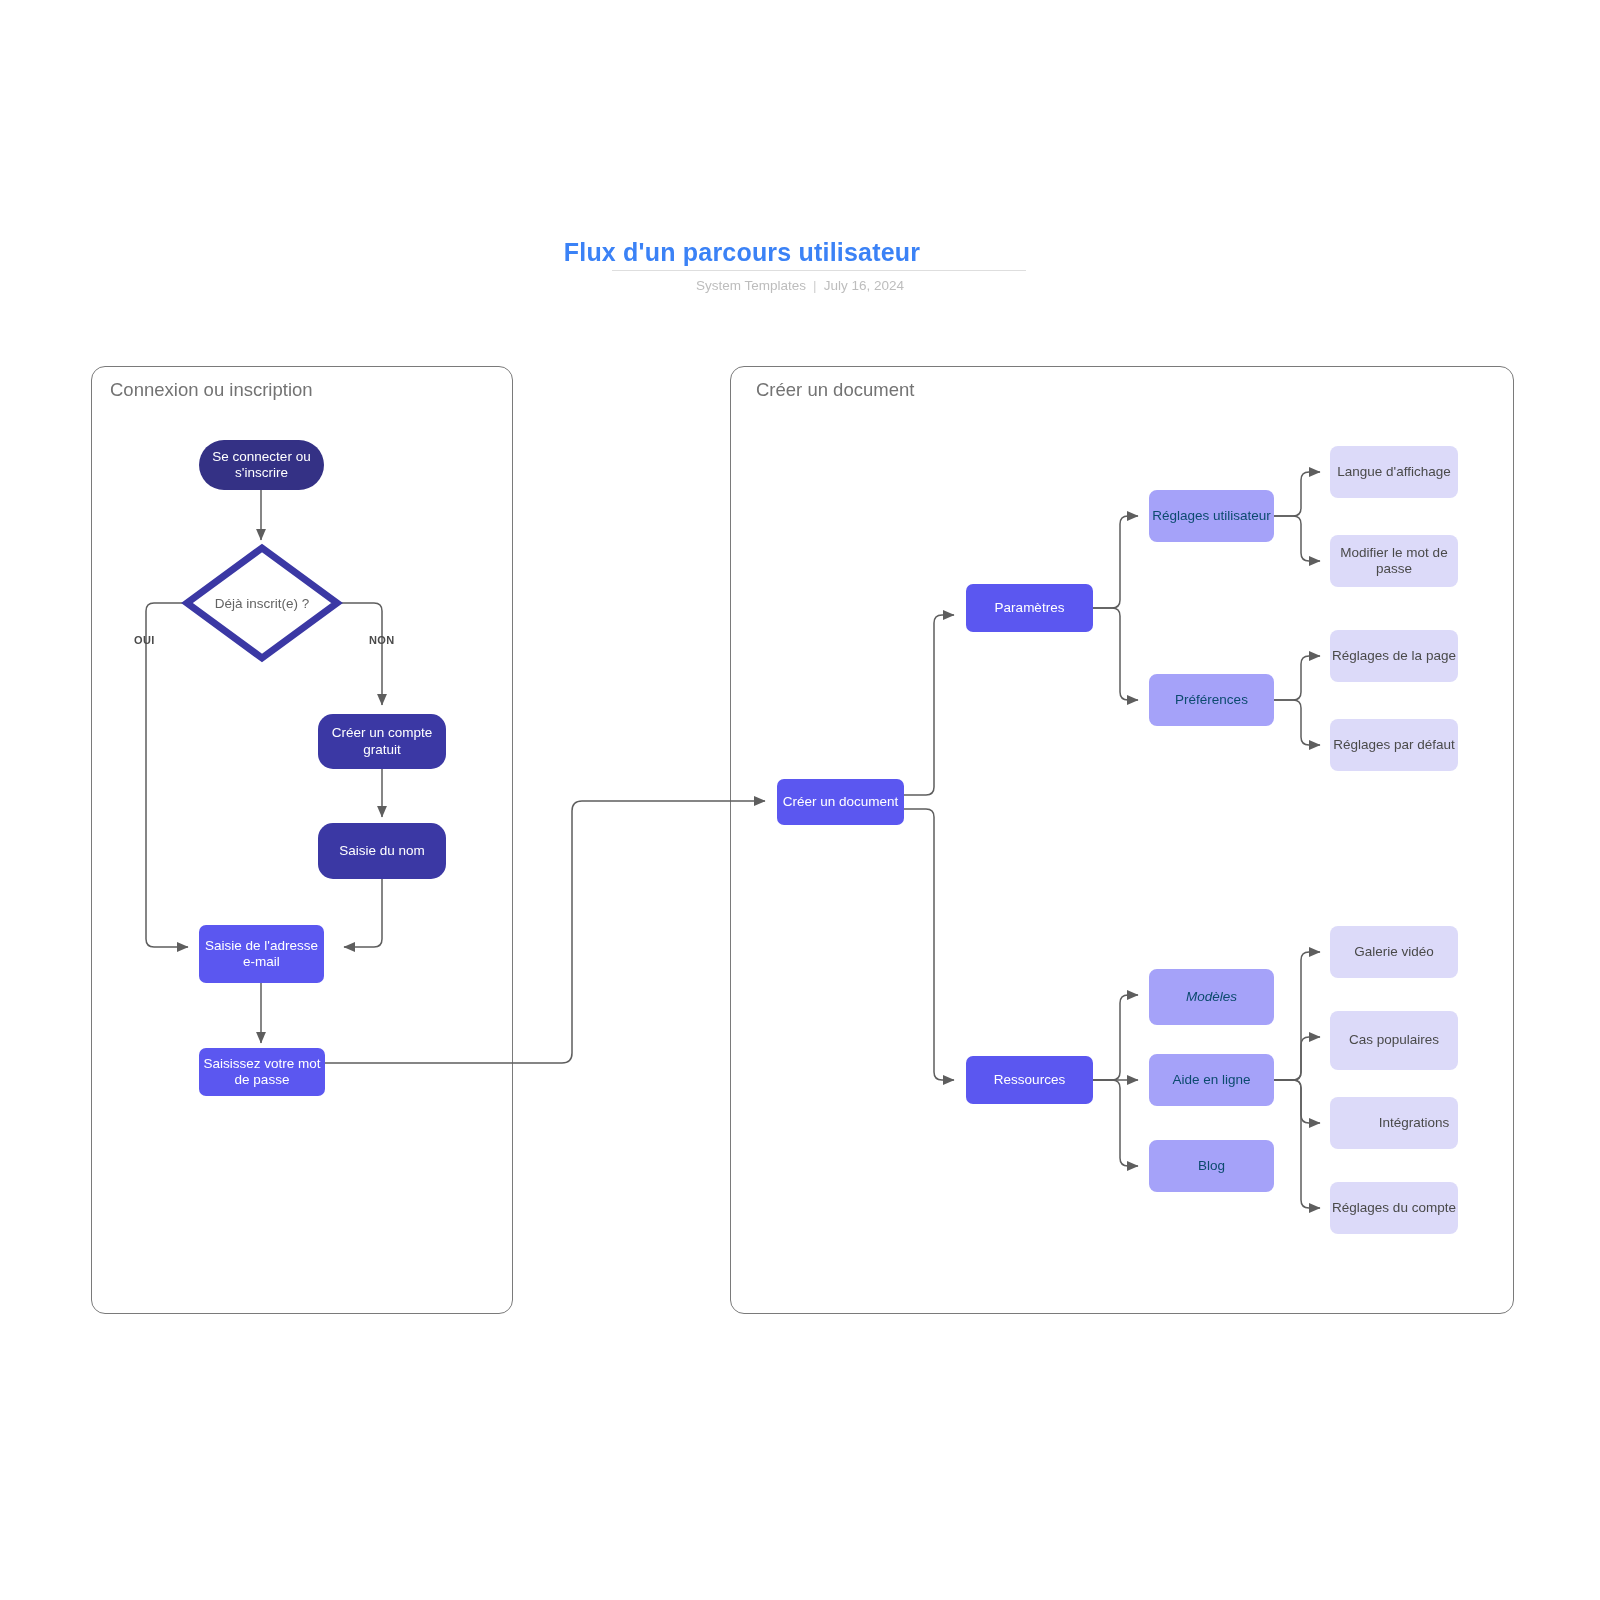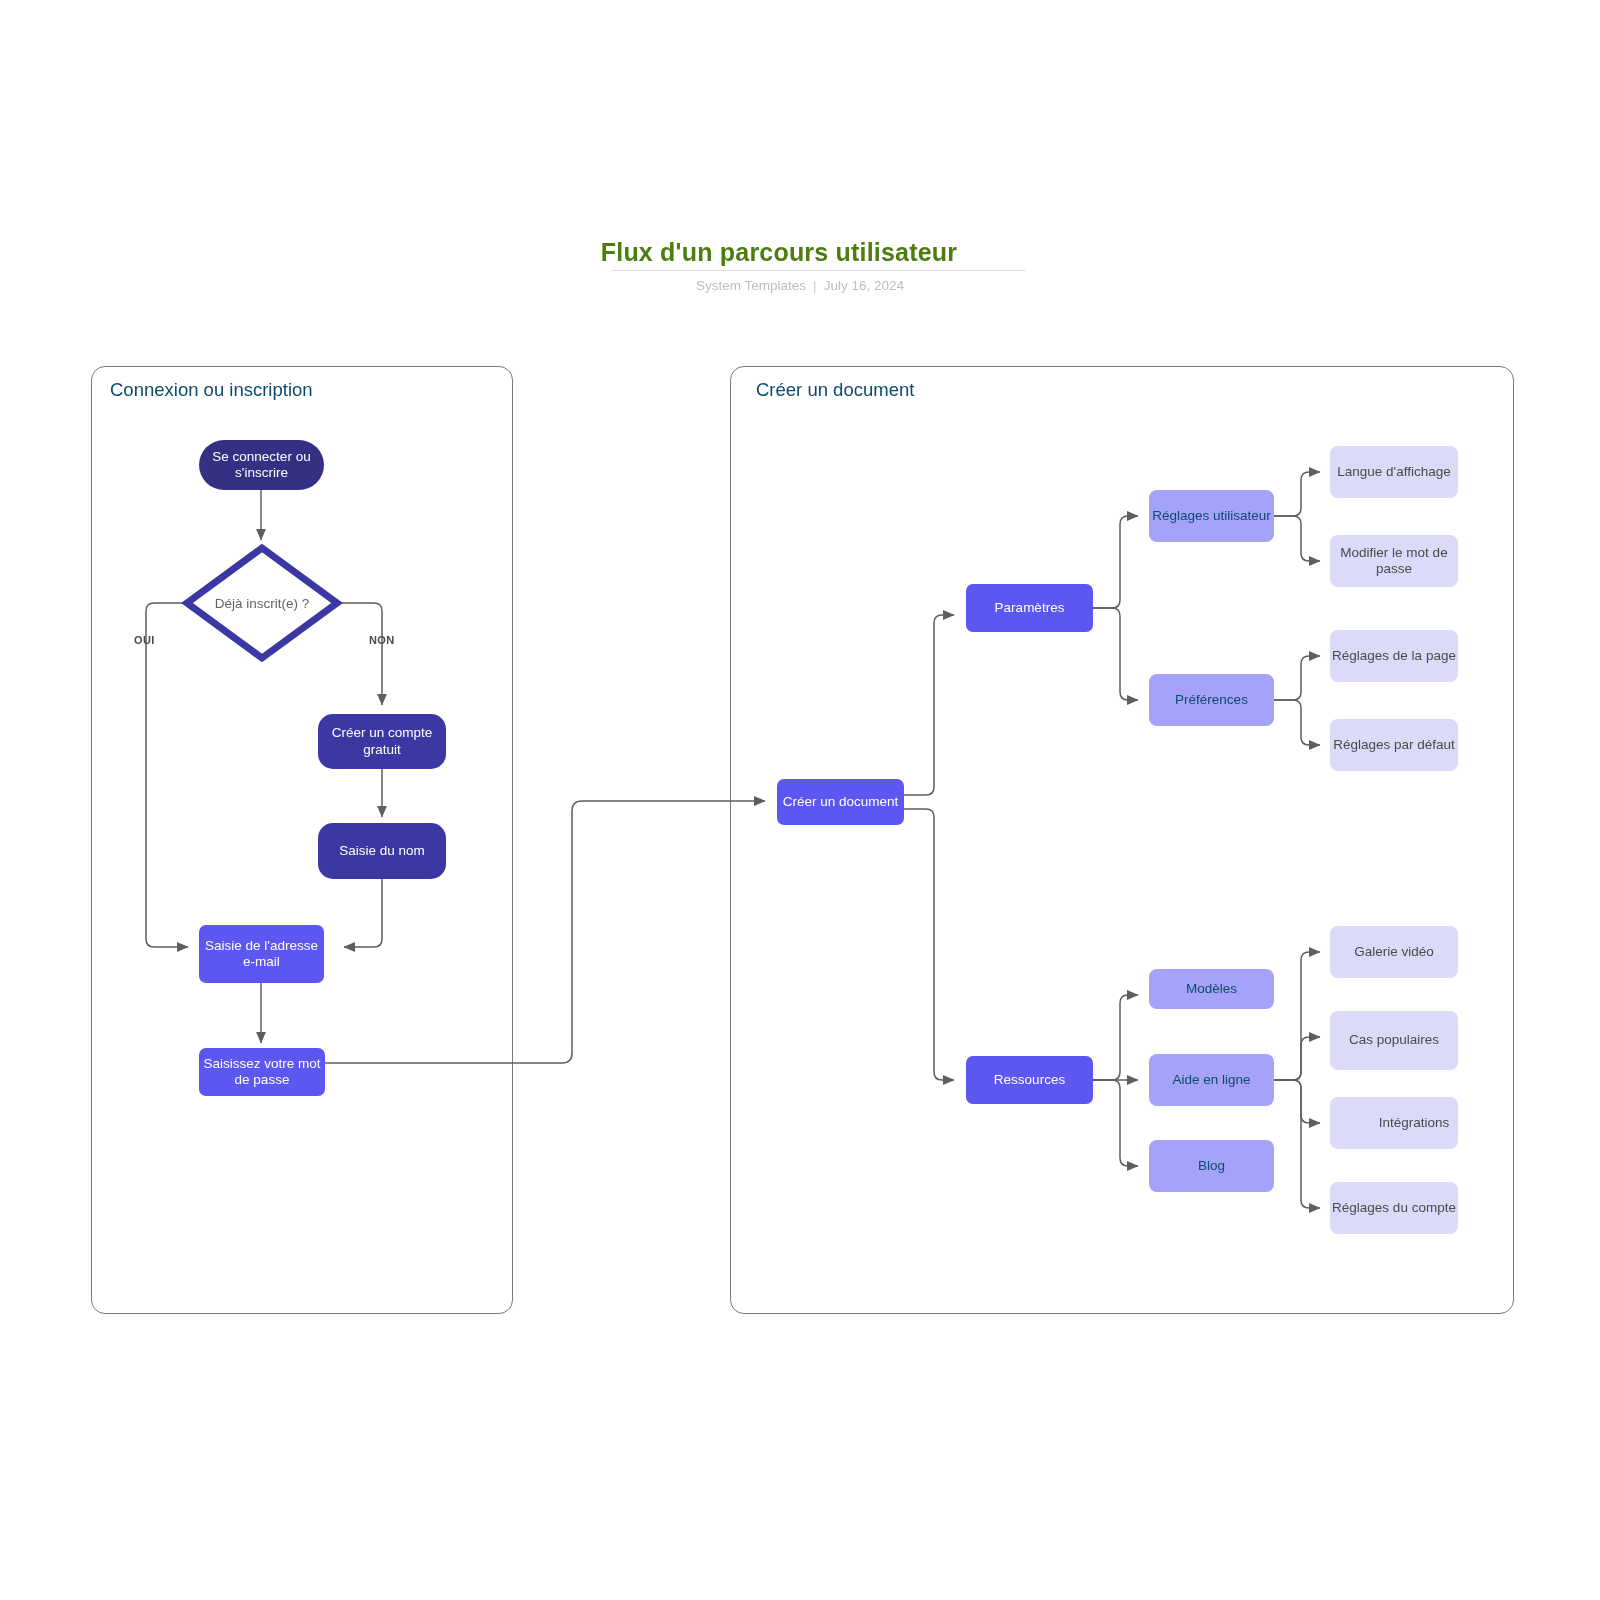--- a/index.html
+++ b/index.html
@@ -3,30 +3,30 @@
 <meta charset="utf-8">
 <style>
   html,body{margin:0;padding:0;background:#ffffff;}
   body{width:1600px;height:1600px;position:relative;overflow:hidden;
        font-family:"Liberation Sans","DejaVu Sans",sans-serif;}
 
   #stage{position:absolute;left:0;top:0;width:1600px;height:1600px;}
 
   
   .doc-title{position:absolute;left:0;top:238px;width:1484px;text-align:center;
-             font-size:25px;font-weight:bold;color:#4d7c0f;letter-spacing:.2px;padding-left:37px;}
+             font-size:25px;font-weight:bold;color:#3b82f6;letter-spacing:.2px;}
   .title-rule{position:absolute;left:612px;top:270px;width:414px;height:1px;background:#dedede;}
   .doc-sub{position:absolute;left:0;top:278px;width:1600px;text-align:center;
            font-size:13.5px;color:#bdbdbd;}
   .doc-sub span{display:inline-block;}
   .sub-sep{padding:0 7px;color:#cfcfcf;}
 
   
   .panel{position:absolute;border:1px solid #7a7a7a;border-radius:14px;background:transparent;}
-  .panel-title{position:absolute;font-size:18.5px;color:#0c4a6e;white-space:nowrap;}
+  .panel-title{position:absolute;font-size:18.5px;color:#737373;white-space:nowrap;}
 
   
   #edges{position:absolute;left:0;top:0;width:1600px;height:1600px;pointer-events:none;}
 
   
   .node{position:absolute;display:flex;align-items:center;justify-content:center;
         text-align:center;box-sizing:border-box;line-height:1.22;}
 
   .n-start{background:#343185;color:#ffffff;border-radius:30px;font-size:13.5px;}
   .n-dark{background:#3b38a4;color:#ffffff;border-radius:15px;font-size:13.5px;}
@@ -126,21 +126,21 @@
   <div class="node n-soft" style="left:1149px;top:490px;width:125px;height:52px;">Réglages utilisateur</div>
   <div class="node n-soft" style="left:1149px;top:674px;width:125px;height:52px;">Préférences</div>
 
   <div class="node n-leaf" style="left:1330px;top:446px;width:128px;height:52px;">Langue d'affichage</div>
   <div class="node n-leaf" style="left:1330px;top:535px;width:128px;height:52px;">Modifier le mot de passe</div>
   <div class="node n-leaf" style="left:1330px;top:630px;width:128px;height:52px;">Réglages de la page</div>
   <div class="node n-leaf" style="left:1330px;top:719px;width:128px;height:52px;">Réglages par défaut</div>
 
   <div class="node n-mid" style="left:966px;top:1056px;width:127px;height:48px;">Ressources</div>
 
-  <div class="node n-soft" style="left:1149px;top:969px;width:125px;height:40px;">Modèles</div>
+  <div class="node n-soft" style="left:1149px;top:969px;width:125px;height:56px;font-style:italic;">Modèles</div>
   <div class="node n-soft" style="left:1149px;top:1054px;width:125px;height:52px;">Aide en ligne</div>
   <div class="node n-soft" style="left:1149px;top:1140px;width:125px;height:52px;">Blog</div>
 
   <div class="node n-leaf" style="left:1330px;top:926px;width:128px;height:52px;">Galerie vidéo</div>
   <div class="node n-leaf" style="left:1330px;top:1011px;width:128px;height:59px;">Cas populaires</div>
   <div class="node n-leaf" style="left:1330px;top:1097px;width:128px;height:52px;padding-left:40px;">Intégrations</div>
   <div class="node n-leaf" style="left:1330px;top:1182px;width:128px;height:52px;">Réglages du compte</div>
 
 </div>
 

